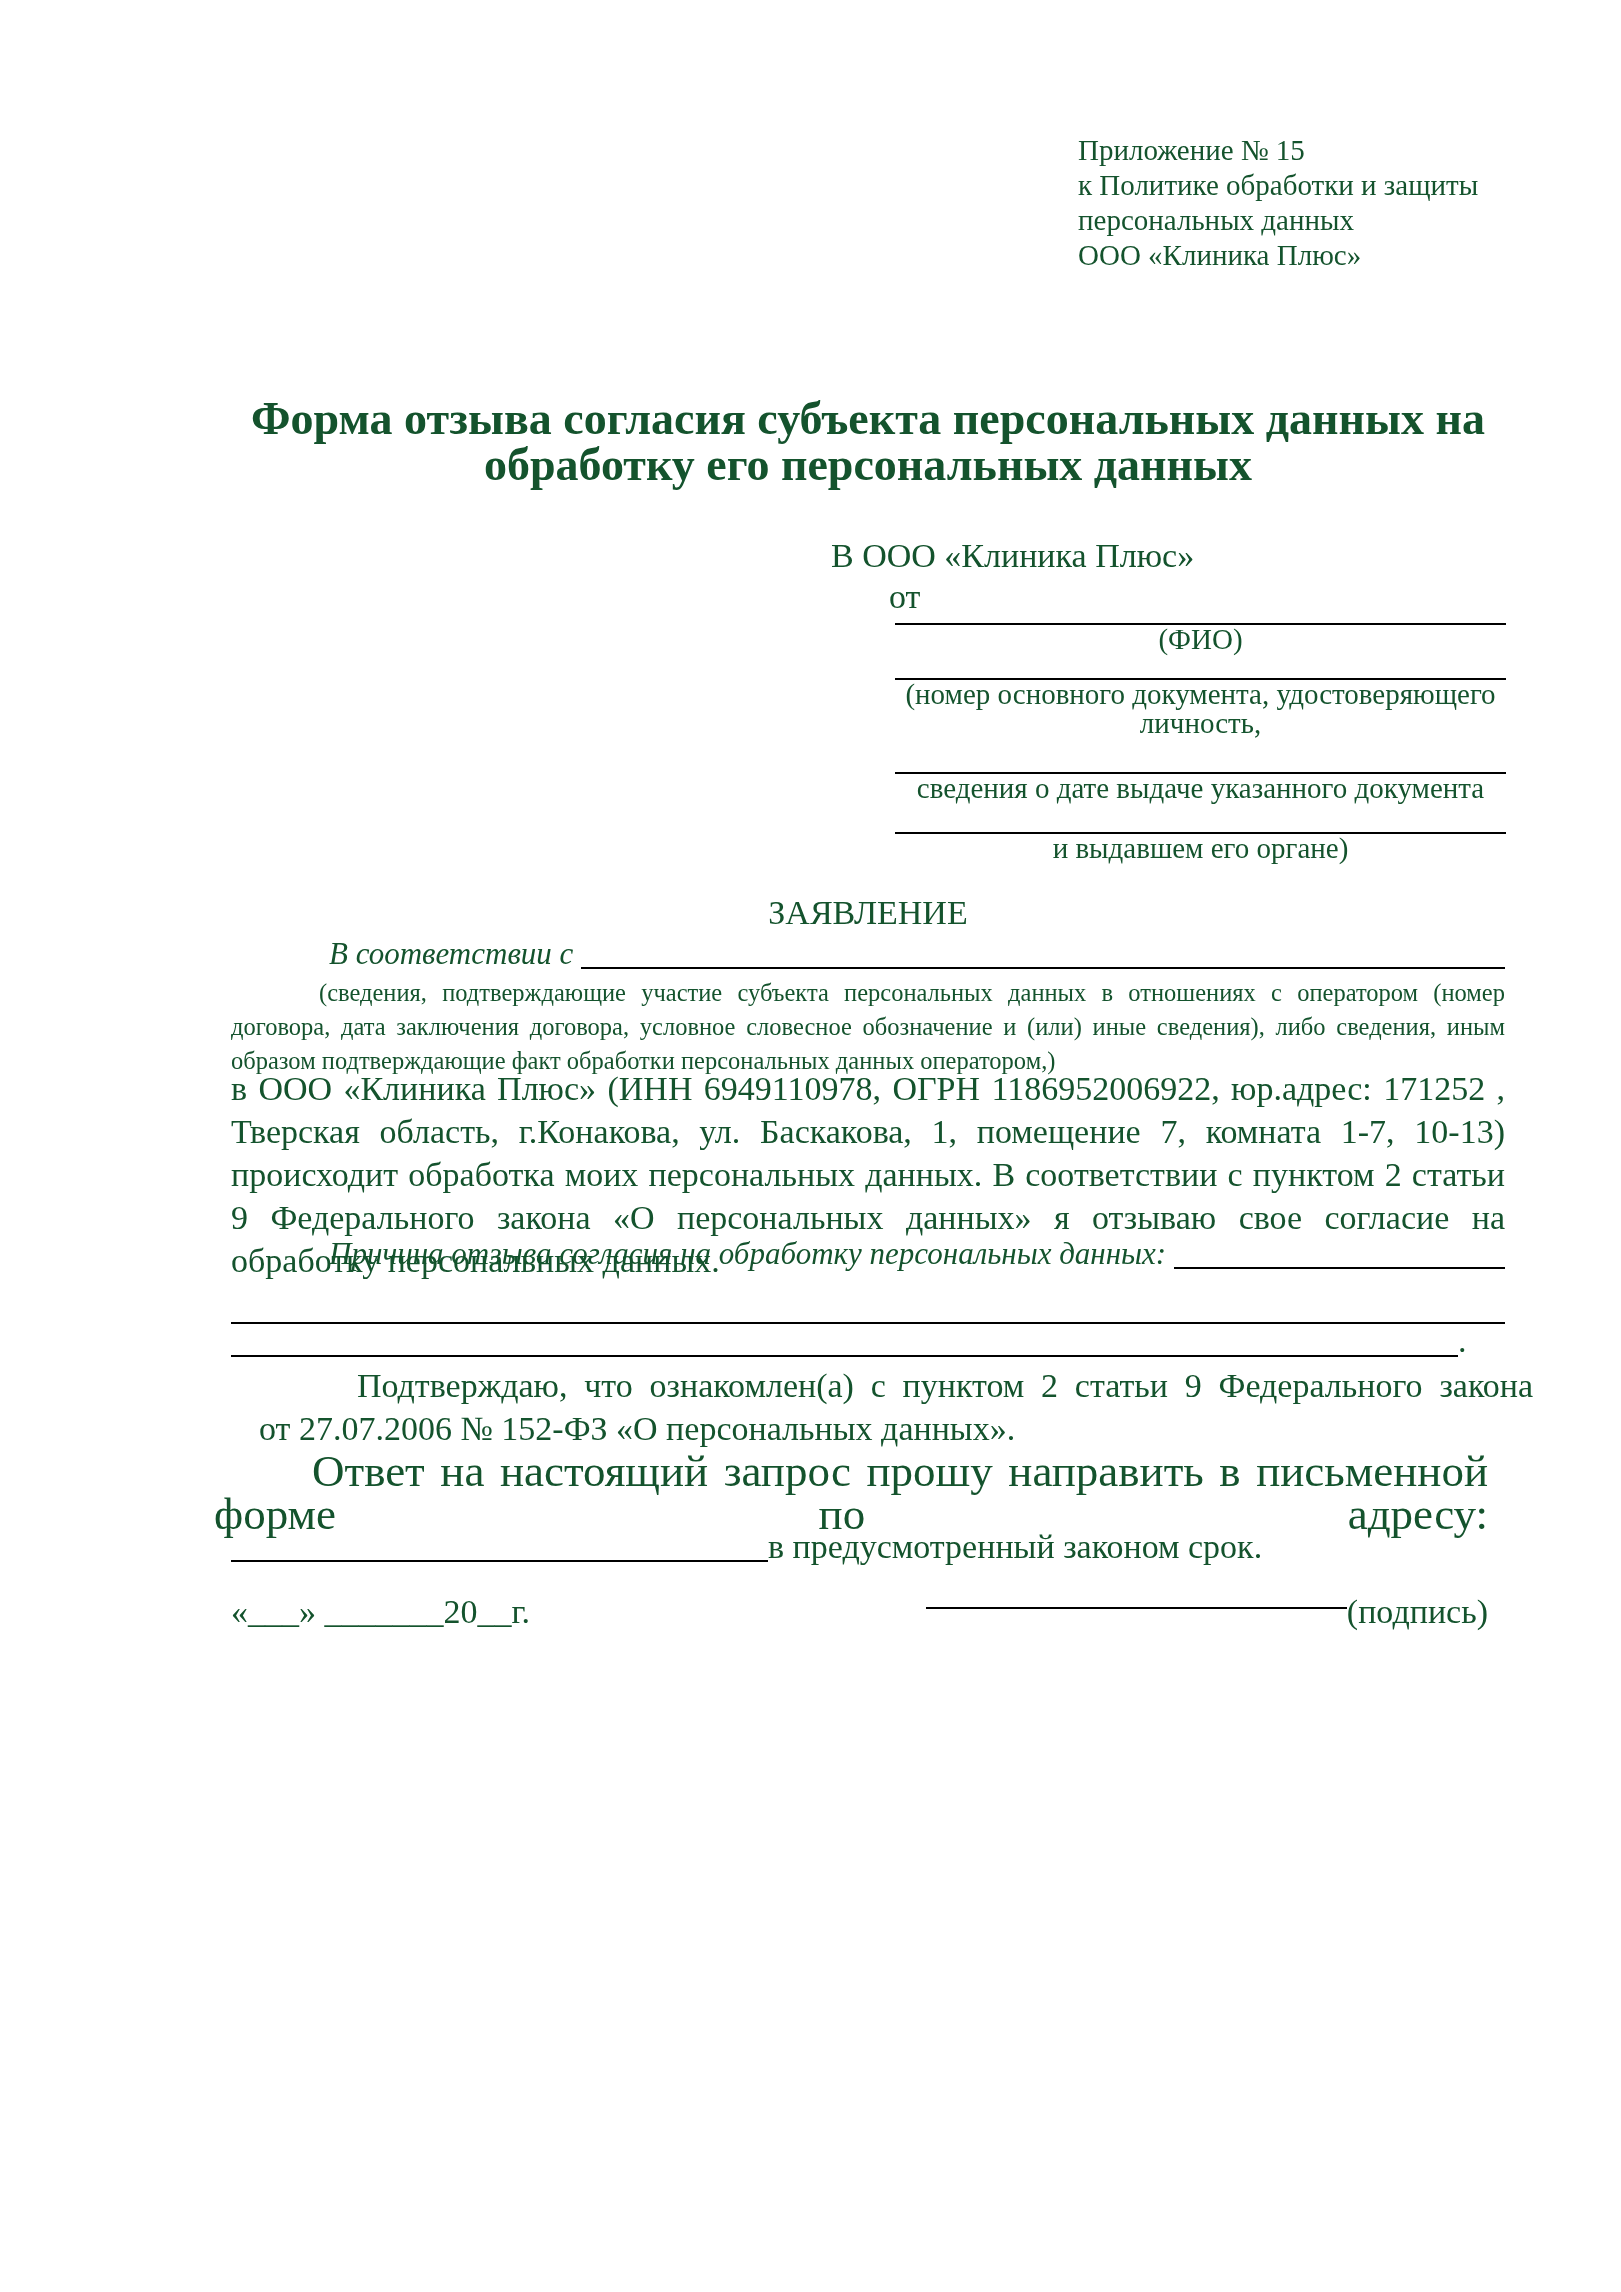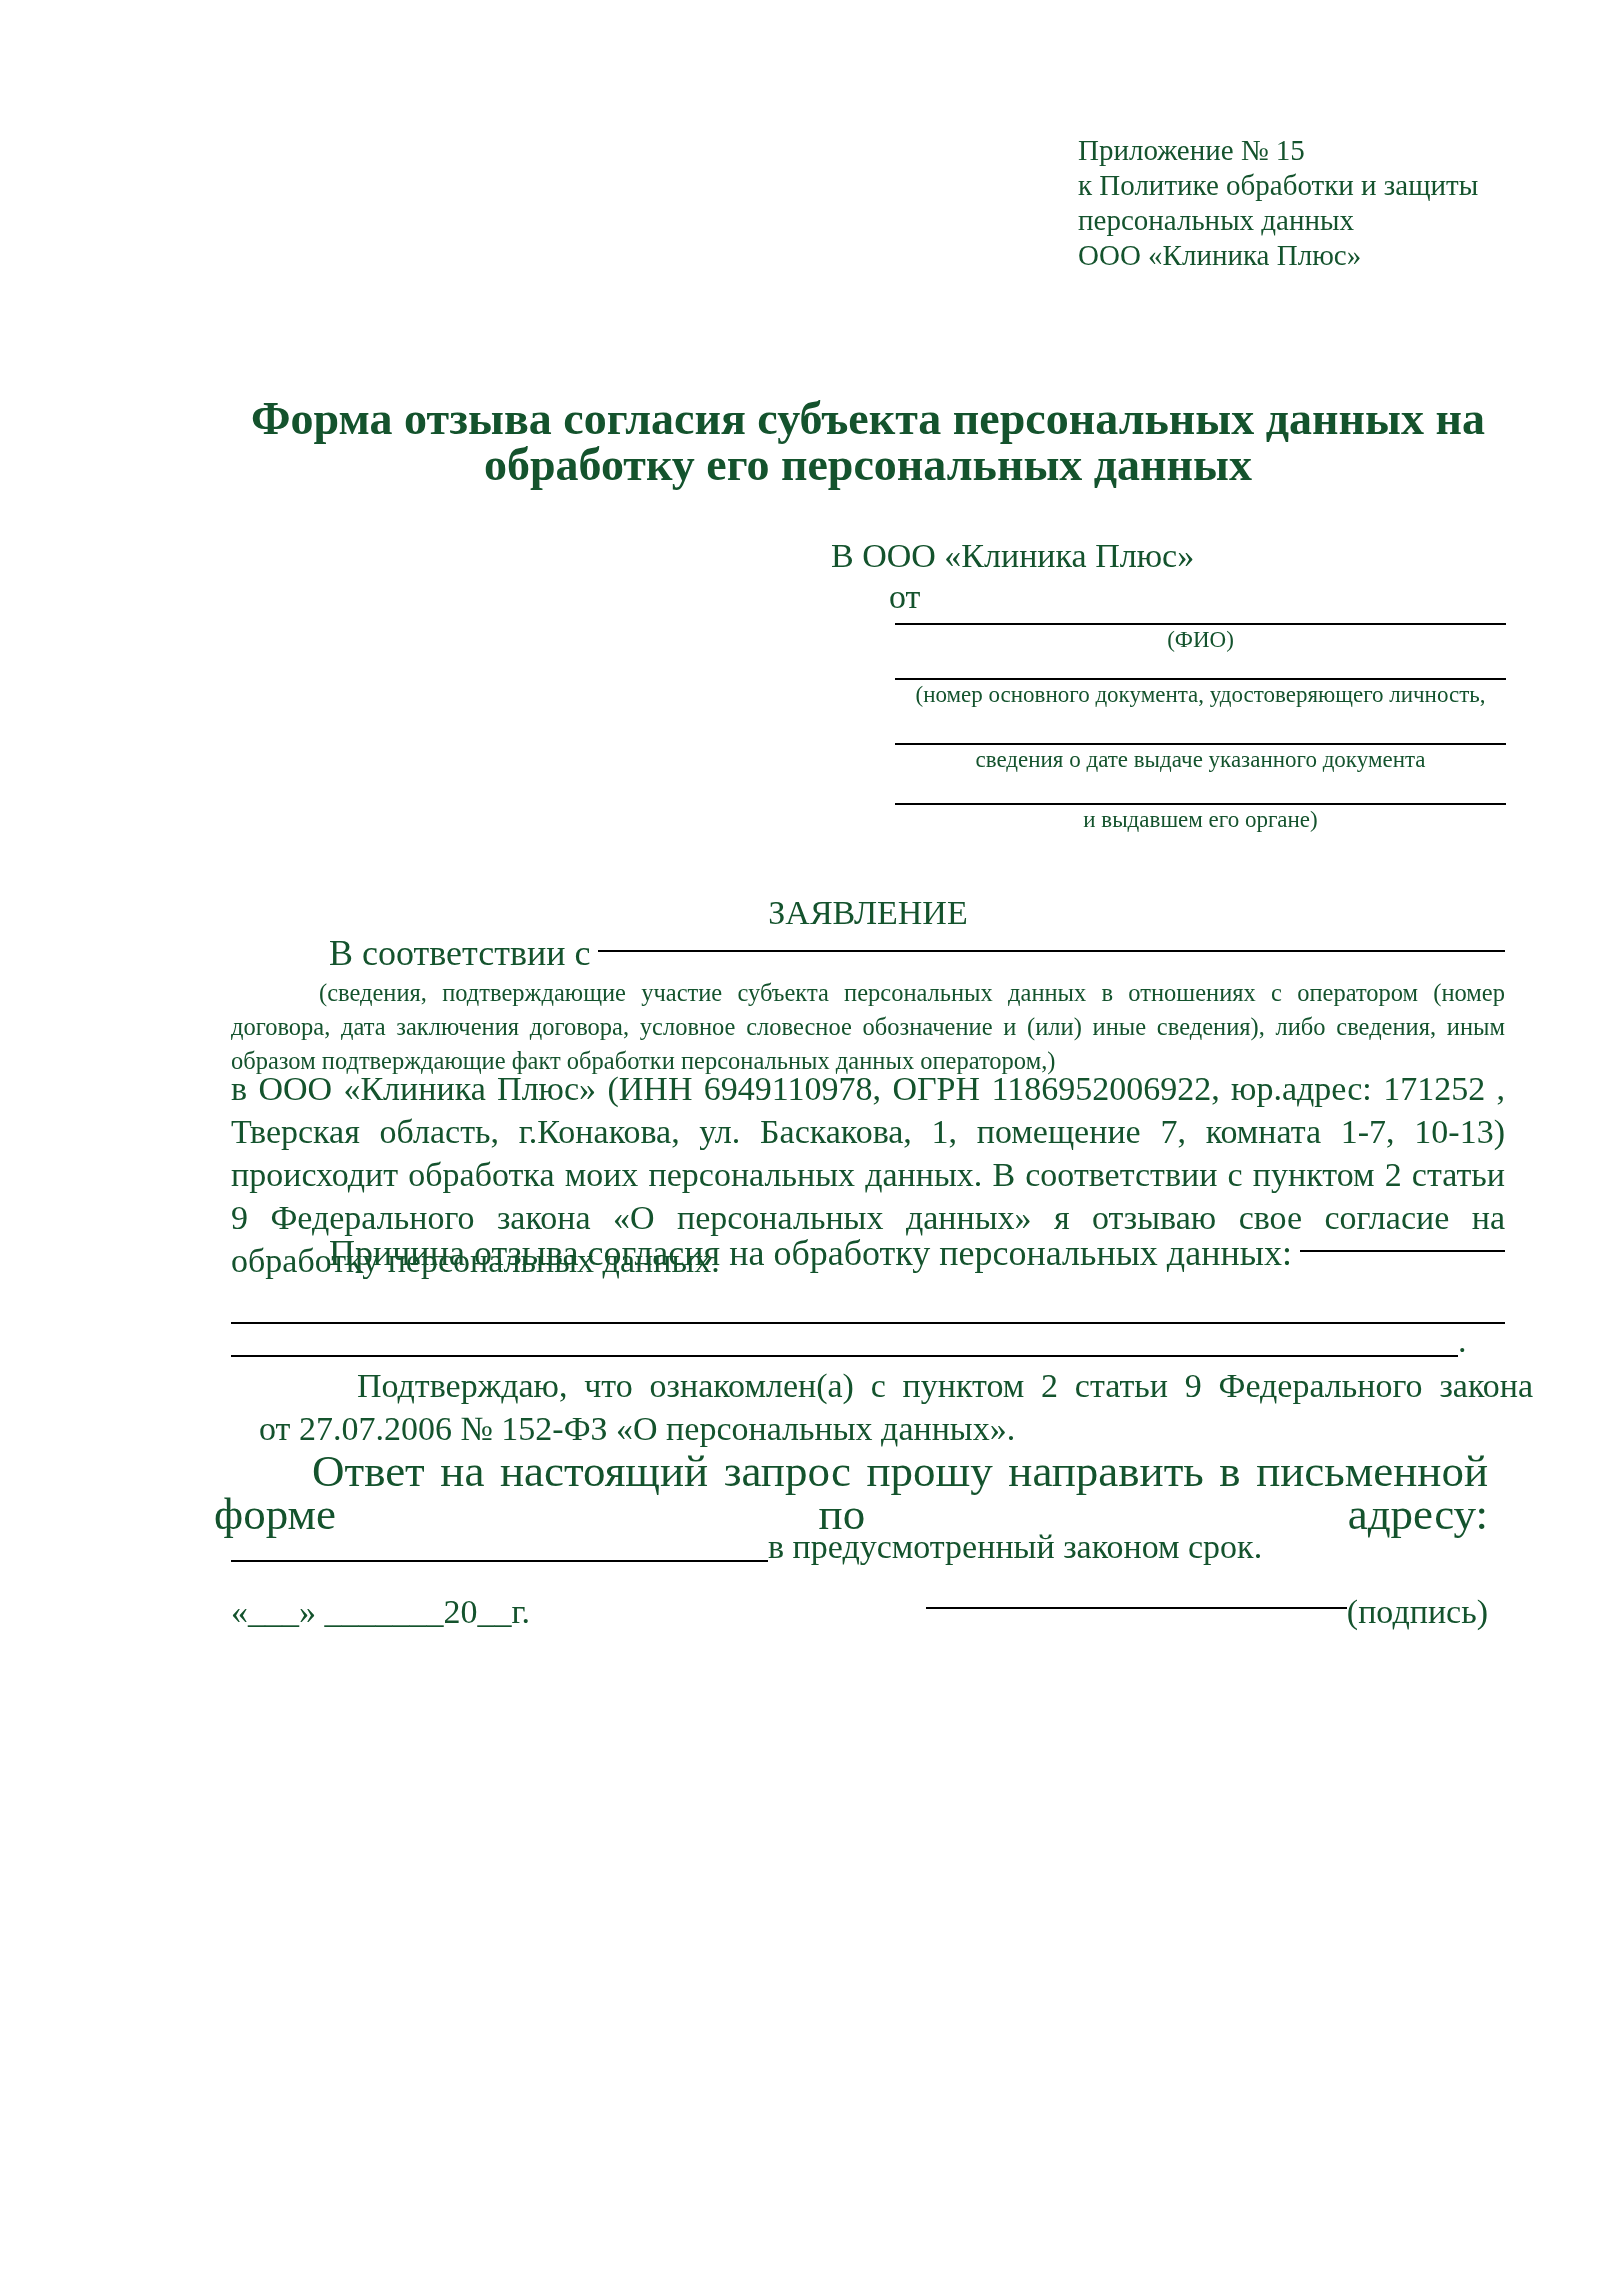--- a/index.html
+++ b/index.html
@@ -51,42 +51,43 @@
     border-bottom: 2.9px solid #000;
   }
   .fl1 { height: 7.8px; }
   .fl2 { height: 26.5px; }
   .fl3 { height: 36px; }
   .fl4 { height: 31px; }
   .f-label {
     margin-left: 64px;
     width: 611px;
     text-align: center;
-    font-size: 23px;
+    font-size: 29px;
     line-height: 29px;
   }
 
   .st-heading {
     position: absolute;
     left: 231px;
     top: 892px;
     width: 1274px;
     text-align: center;
     font-size: 34px;
     line-height: 41px;
   }
 
   .flex-row {
     position: absolute;
     left: 231px;
     width: 1274px;
     display: flex;
-    align-items: center;
-    font-size: 36px;
-    line-height: 41px;
+    align-items: flex-end;
+    font-size: 31px;
+    line-height: 41px;
+    font-style: italic;
   }
   .indent-100 { width: 98px; flex: none; }
   .nowrap { white-space: nowrap; padding-right: 7.8px; }
   .fillline {
     flex: 1;
     border-bottom: 2.9px solid #000;
     margin-bottom: 4.9px;
     height: 0;
   }
 

